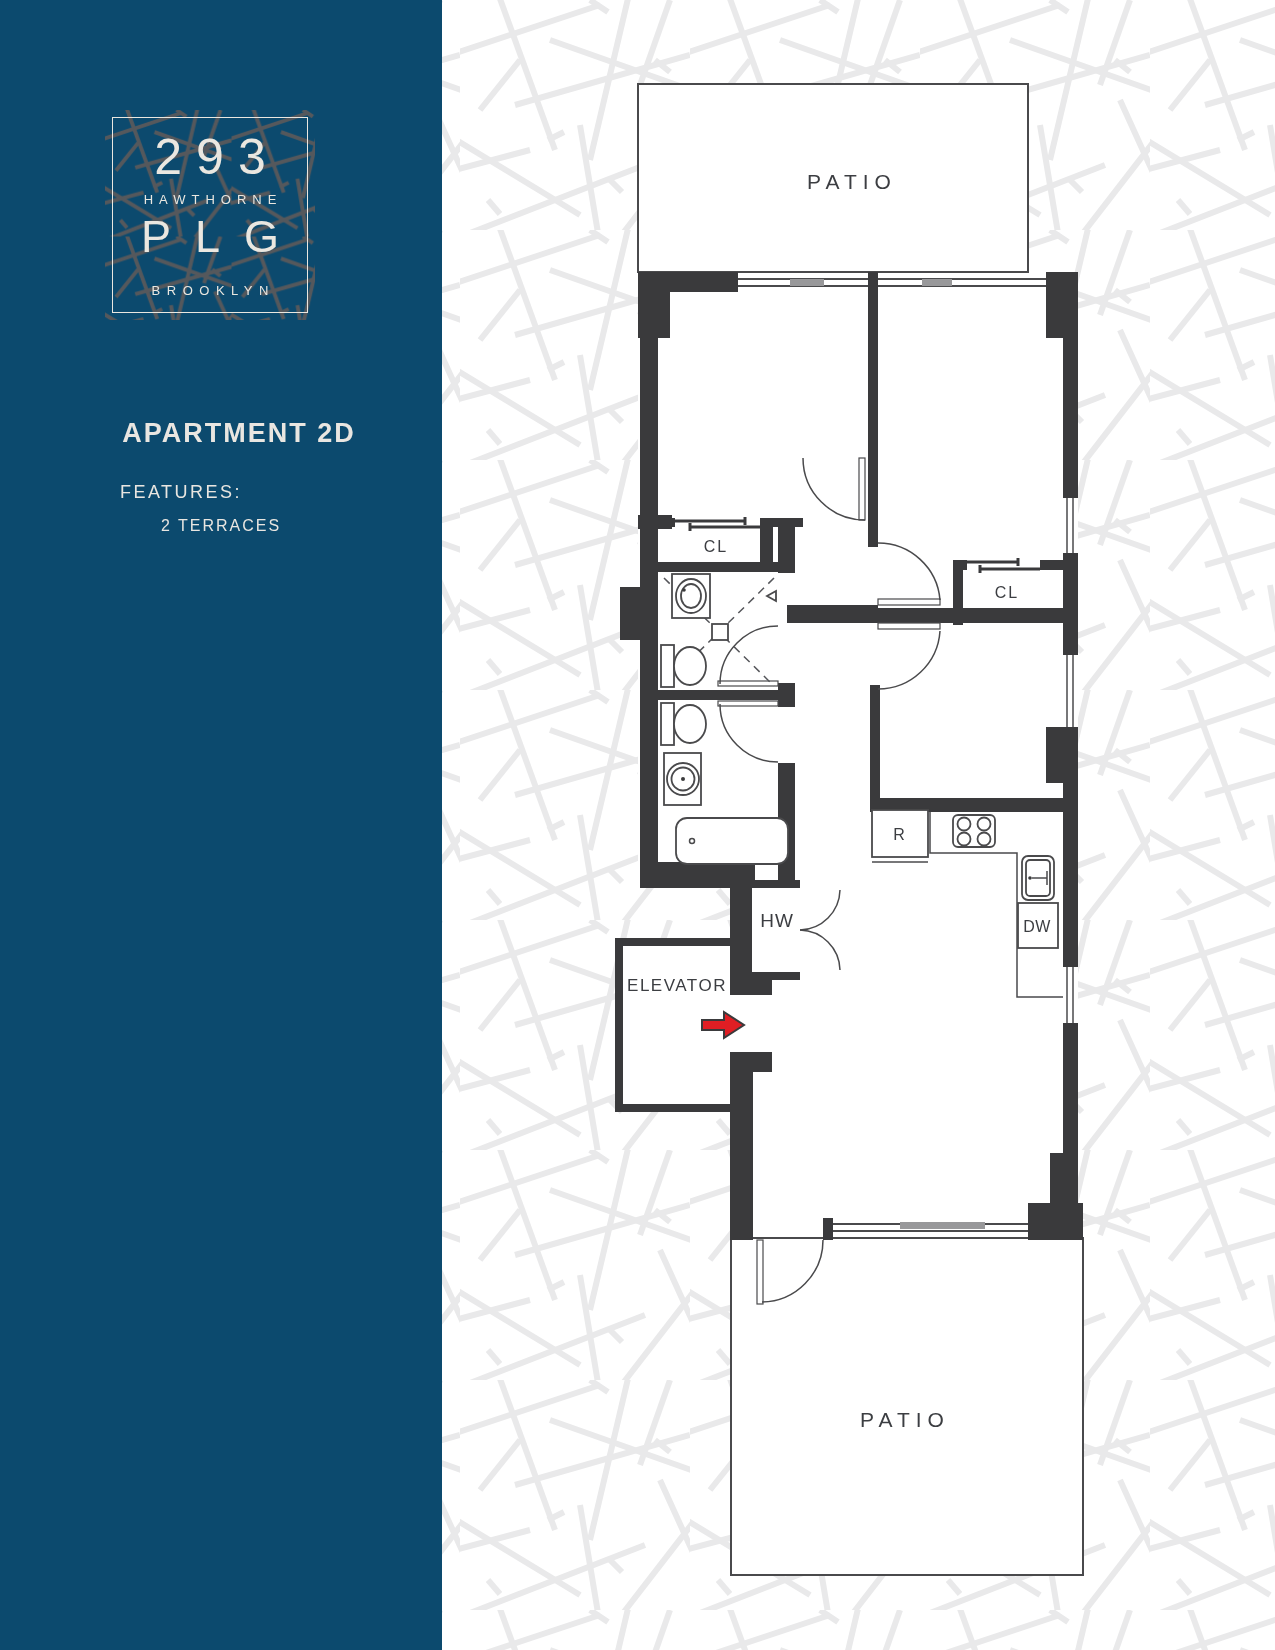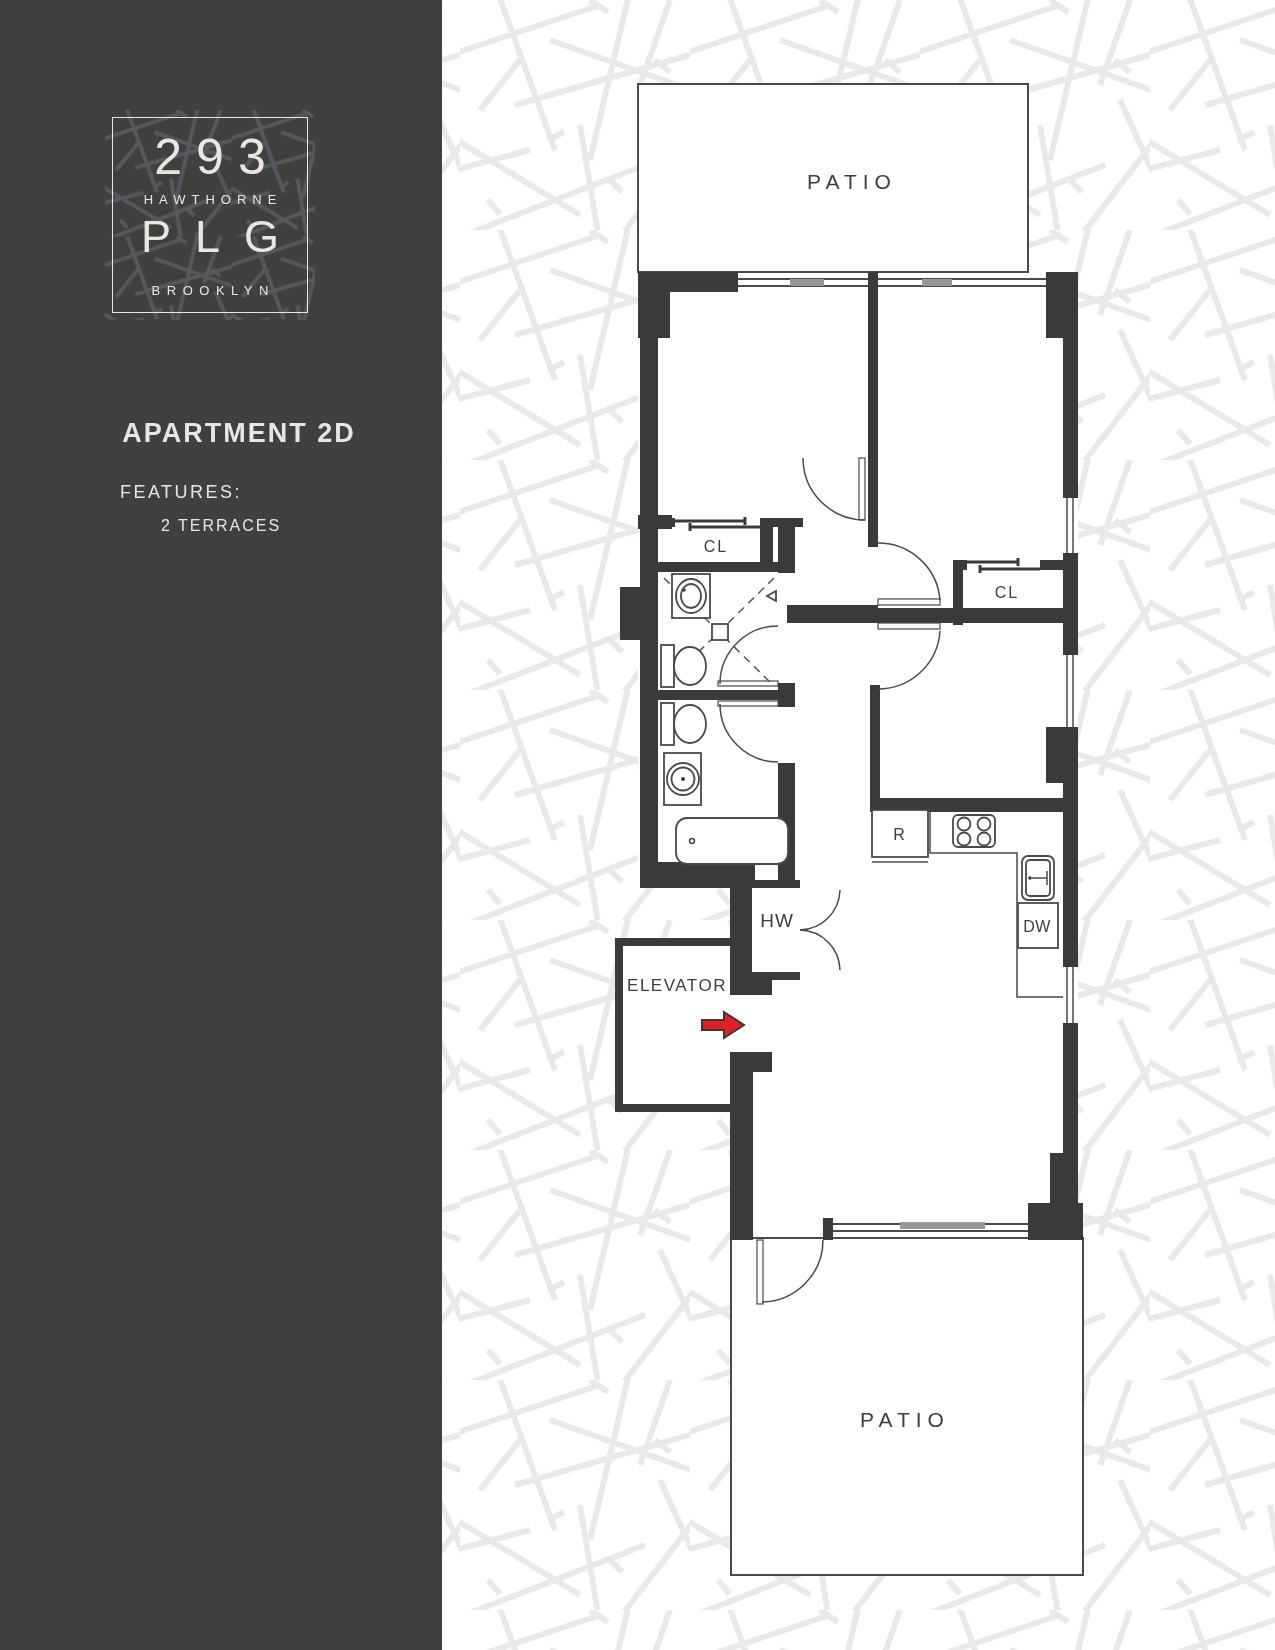--- a/index.html
+++ b/index.html
@@ -1,20 +1,20 @@
 <!DOCTYPE html>
 <html><head>
 <meta charset="utf-8">
 <style>
   html,body{margin:0;padding:0;}
   body{width:1275px;height:1650px;background:#ffffff;font-family:"Liberation Sans",sans-serif;}
   .page{position:relative;width:1275px;height:1650px;overflow:hidden;background:#fff;}
   .plan-svg{position:absolute;left:0;top:0;width:1275px;height:1650px;}
   
-  .sidebar{position:absolute;left:0;top:0;width:442px;height:1650px;background:#404040;}
+  .sidebar{position:absolute;left:0;top:0;width:442px;height:1650px;background:#0c4a6e;}
   .logo-box{position:absolute;left:105px;top:110px;width:210px;height:210px;}
   .logo-pattern{position:absolute;left:0;top:0;width:210px;height:210px;}
   .logo-inner{position:absolute;left:7px;top:7px;right:7px;bottom:7px;border:1.5px solid #eae7e0;
     display:flex;flex-direction:column;align-items:center;justify-content:center;color:#eae7e0;}
   .logo-number{font-size:50px;line-height:50px;font-weight:300;letter-spacing:14px;padding-left:14px;}
   .logo-sub{font-size:13px;letter-spacing:6px;padding-left:6px;margin-top:10px;}
   .logo-plg{font-size:45px;line-height:46px;font-weight:300;letter-spacing:24px;padding-left:24px;margin-top:7px;}
   .logo-sub2{font-size:13px;letter-spacing:6.5px;padding-left:6.5px;margin-top:23px;}
   .apt-title{position:absolute;left:0;top:418px;width:478px;text-align:center;color:#e9e6e1;
     font-size:27px;font-weight:bold;letter-spacing:2px;}

